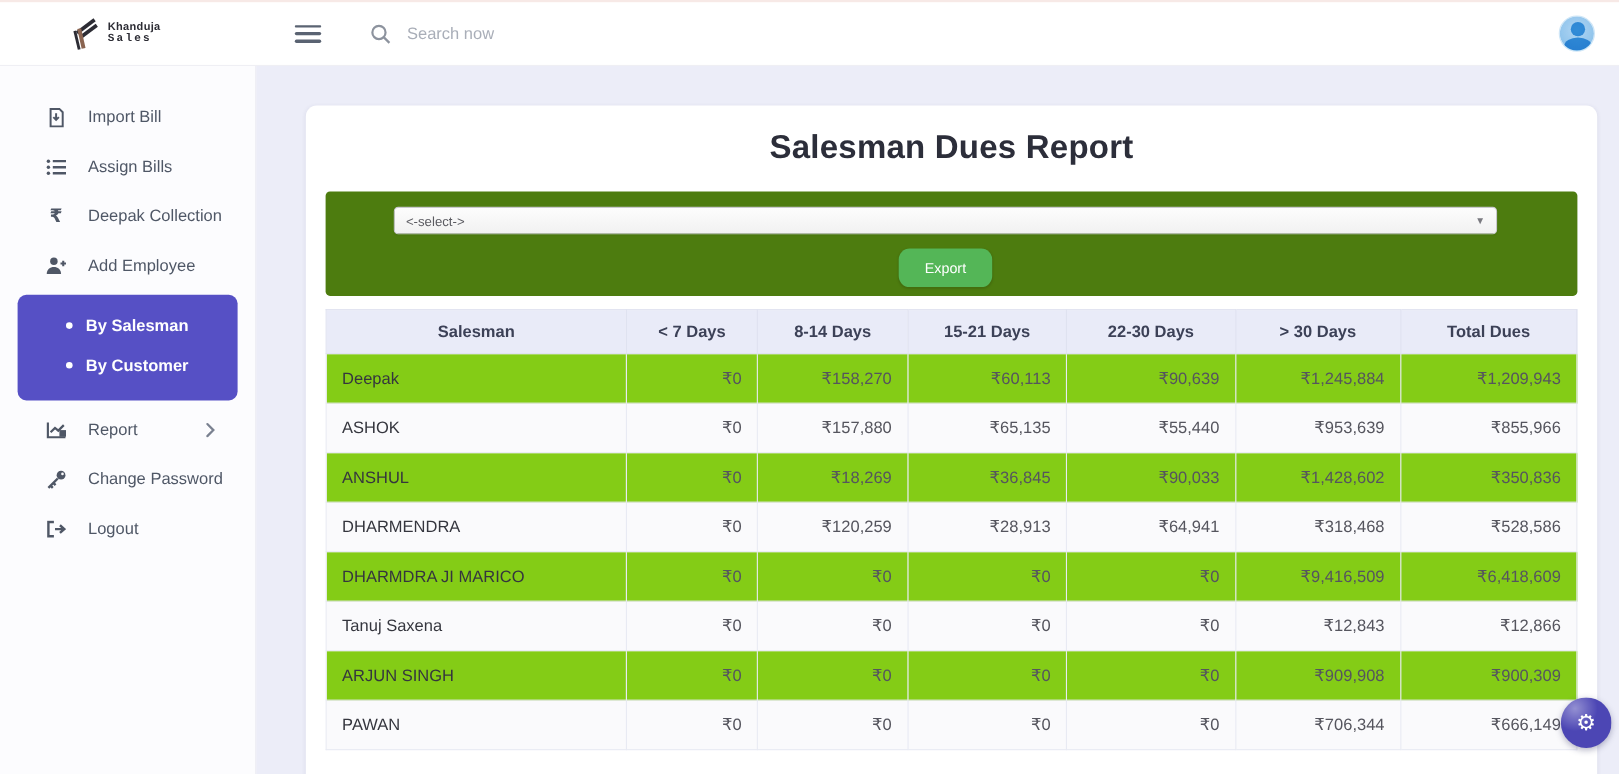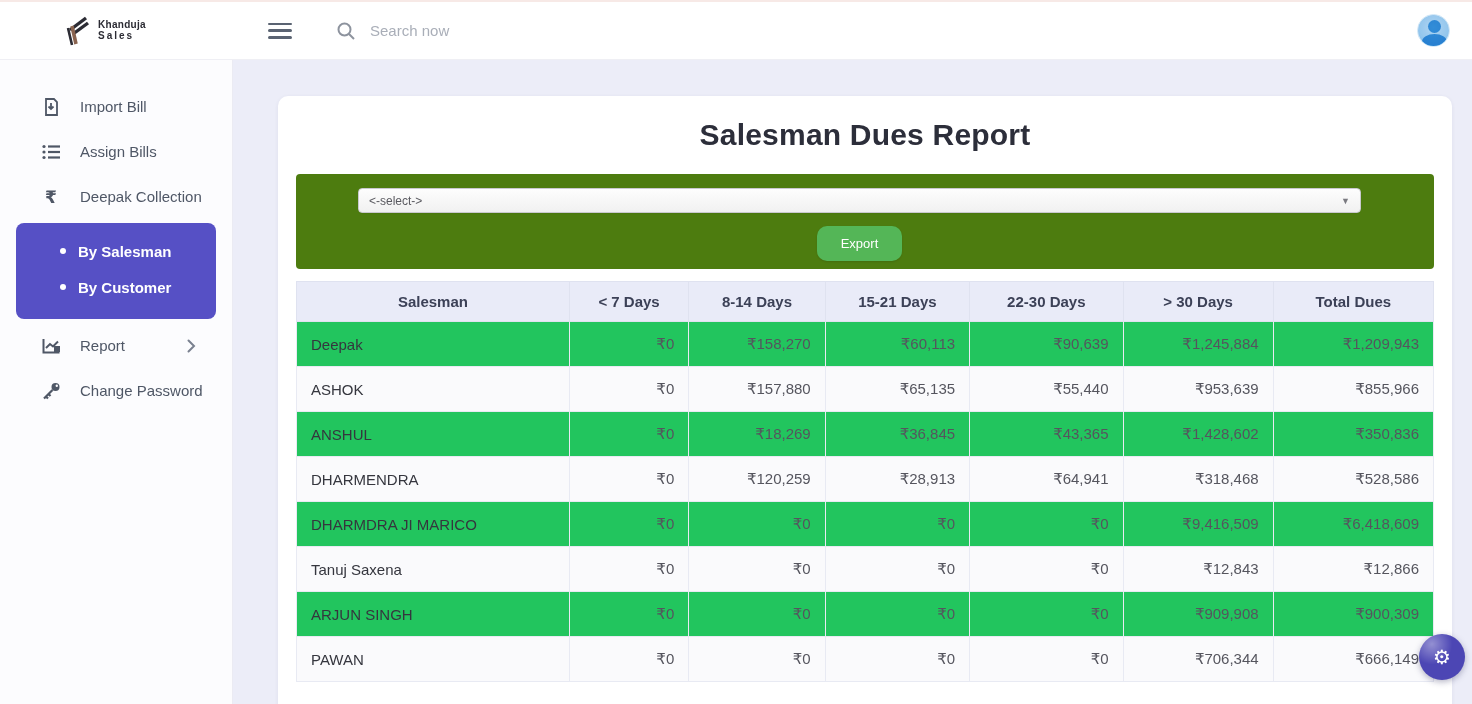--- a/index.html
+++ b/index.html
@@ -14,21 +14,21 @@
   
   .topbar {
     position:absolute; top:0; left:0; right:0; height:60px;
     background:#fff; border-top:2px solid #f7e9e6; border-bottom:1px solid #efeff4;
     display:flex; align-items:center; z-index:10;justify-content:center;
   }
   .logo-wrap { width:233px; display:flex; align-items:center; padding-left:64px; }
   .logo-icon { width:26px; height:30px; margin-right:8px; }
   .logo-text { line-height:1.05; }
   .logo-line1 { font-size:10px; font-weight:bold; color:#2c2c34; letter-spacing:.3px; }
-  .logo-line2 { font-size:10px; font-weight:bold; color:#2c2c34; letter-spacing:2px; }
+  .logo-line2 { font-size:10px; font-weight:bold; color:#2c2c34; letter-spacing:2px;font-family:Liberation Mono, monospace; }
   .hamburger { margin-left:35px; width:24px; height:16px; display:flex; flex-direction:column; justify-content:space-between; cursor:pointer; }
   .hamburger span { display:block; height:2.5px; background:#5a6372; border-radius:2px; }
   .search-box { margin-left:44px; display:flex; align-items:center; flex:1; }
   .search-box svg { margin-right:14px; }
   .search-input {
     border:none; outline:none; font-size:15px; color:#6b7280; width:300px;
     font-family:"Liberation Sans",sans-serif; background:transparent;
   }
   .search-input::placeholder { color:#a9aeb8; }
   .avatar {
@@ -96,21 +96,21 @@
     font-family:"Liberation Sans",sans-serif;
     box-shadow:0 1px 2px rgba(0,0,0,.12);
   }
 
   table { width:100%; border-collapse:collapse; margin-top:12px; table-layout:fixed; }
   th {
     background:#e9ebf8; border:1px solid #dfe2f0; padding:11px 8px;
     font-size:15px; color:#3c4157; font-weight:bold; text-align:center;
   }
   td {
-    border:1px solid #e8eaf3; padding:13px 14px; font-size:15px; background:#22c55e;
+    border:1px solid #e8eaf3; padding:13px 14px; font-size:15px; background:#84cc16;
   }
   tr:nth-child(even) td { background:#fafafc; }
   td.name { color:#35363e; font-weight:500; text-align:left; }
   td.val { color:#55555e; text-align:right; }
   col.c-name{width:24%} col.c1{width:10.5%} col.c2{width:12%} col.c3{width:12.7%} col.c4{width:13.5%} col.c5{width:13.2%} col.c6{width:14.1%}
 
   
   .fab {
     position:absolute; right:7px; bottom:24px; width:46px; height:46px; border-radius:50%;
     background:radial-gradient(circle at 28% 22%, rgba(255,255,255,.4), rgba(255,255,255,0) 42%), #4c46b4;
@@ -177,20 +177,30 @@
         </svg>
     </span>
     <span class="lbl">Assign Bills</span>
   </div>
 
   <div class="side-item">
     <span class="ico rupee-ico">₹</span>
     <span class="lbl">Deepak Collection</span>
   </div>
 
+  <div class="side-item">
+    <span class="ico">
+      <svg width="20" height="17" viewBox="0 0 20 17">
+          <circle cx="8" cy="4.5" r="3.4" fill="#4f5766"></circle>
+          <path d="M1.5 16 c0-4 3-6.2 6.5-6.2 s6.5 2.2 6.5 6.2 z" fill="#4f5766"></path>
+          <path d="M16.5 4 v5 M14 6.5 h5" stroke="#4f5766" stroke-width="1.9"></path>
+        </svg>
+    </span>
+    <span class="lbl">Add Employee</span>
+  </div>
 
   <div class="active-block">
     <div class="sub-item">
       <span class="dot"></span>
       <span class="lbl">By Salesman</span>
     </div>
     <div class="sub-item">
       <span class="dot"></span>
       <span class="lbl">By Customer</span>
     </div>
@@ -216,20 +226,29 @@
     <span class="ico">
       <svg width="19" height="18" viewBox="0 0 19 18">
           <circle cx="13.5" cy="5" r="4" fill="#4f5766"></circle>
           <circle cx="14.8" cy="3.8" r="1.2" fill="#fcfcfe"></circle>
           <path d="M10.5 8 L2 16.5 M4 14.5 l2 2 M6.5 12 l2 2" stroke="#4f5766" stroke-width="2.2"></path>
         </svg>
     </span>
     <span class="lbl">Change Password</span>
   </div>
 
+  <div class="side-item">
+    <span class="ico">
+      <svg width="18" height="16" viewBox="0 0 18 16">
+          <path d="M7 1.5 H2 v13 h5" fill="none" stroke="#4f5766" stroke-width="2.2"></path>
+          <path d="M8 8 h8 M12.5 4.5 L16.5 8 L12.5 11.5" fill="none" stroke="#4f5766" stroke-width="2.2"></path>
+        </svg>
+    </span>
+    <span class="lbl">Logout</span>
+  </div>
 </div>
 
 <div class="main">
   <div class="card">
 
     <div class="page-title">Salesman Dues Report</div>
 
     <div class="filter-panel">
       <div class="select-box">
         <span class="val">&lt;-select-&gt;</span>
@@ -278,21 +297,21 @@
           <td class="val">₹65,135</td>
           <td class="val">₹55,440</td>
           <td class="val">₹953,639</td>
           <td class="val">₹855,966</td>
         </tr>
         <tr>
           <td class="name">ANSHUL</td>
           <td class="val">₹0</td>
           <td class="val">₹18,269</td>
           <td class="val">₹36,845</td>
-          <td class="val">₹43,365</td>
+          <td class="val">₹90,033</td>
           <td class="val">₹1,428,602</td>
           <td class="val">₹350,836</td>
         </tr>
         <tr>
           <td class="name">DHARMENDRA</td>
           <td class="val">₹0</td>
           <td class="val">₹120,259</td>
           <td class="val">₹28,913</td>
           <td class="val">₹64,941</td>
           <td class="val">₹318,468</td>

